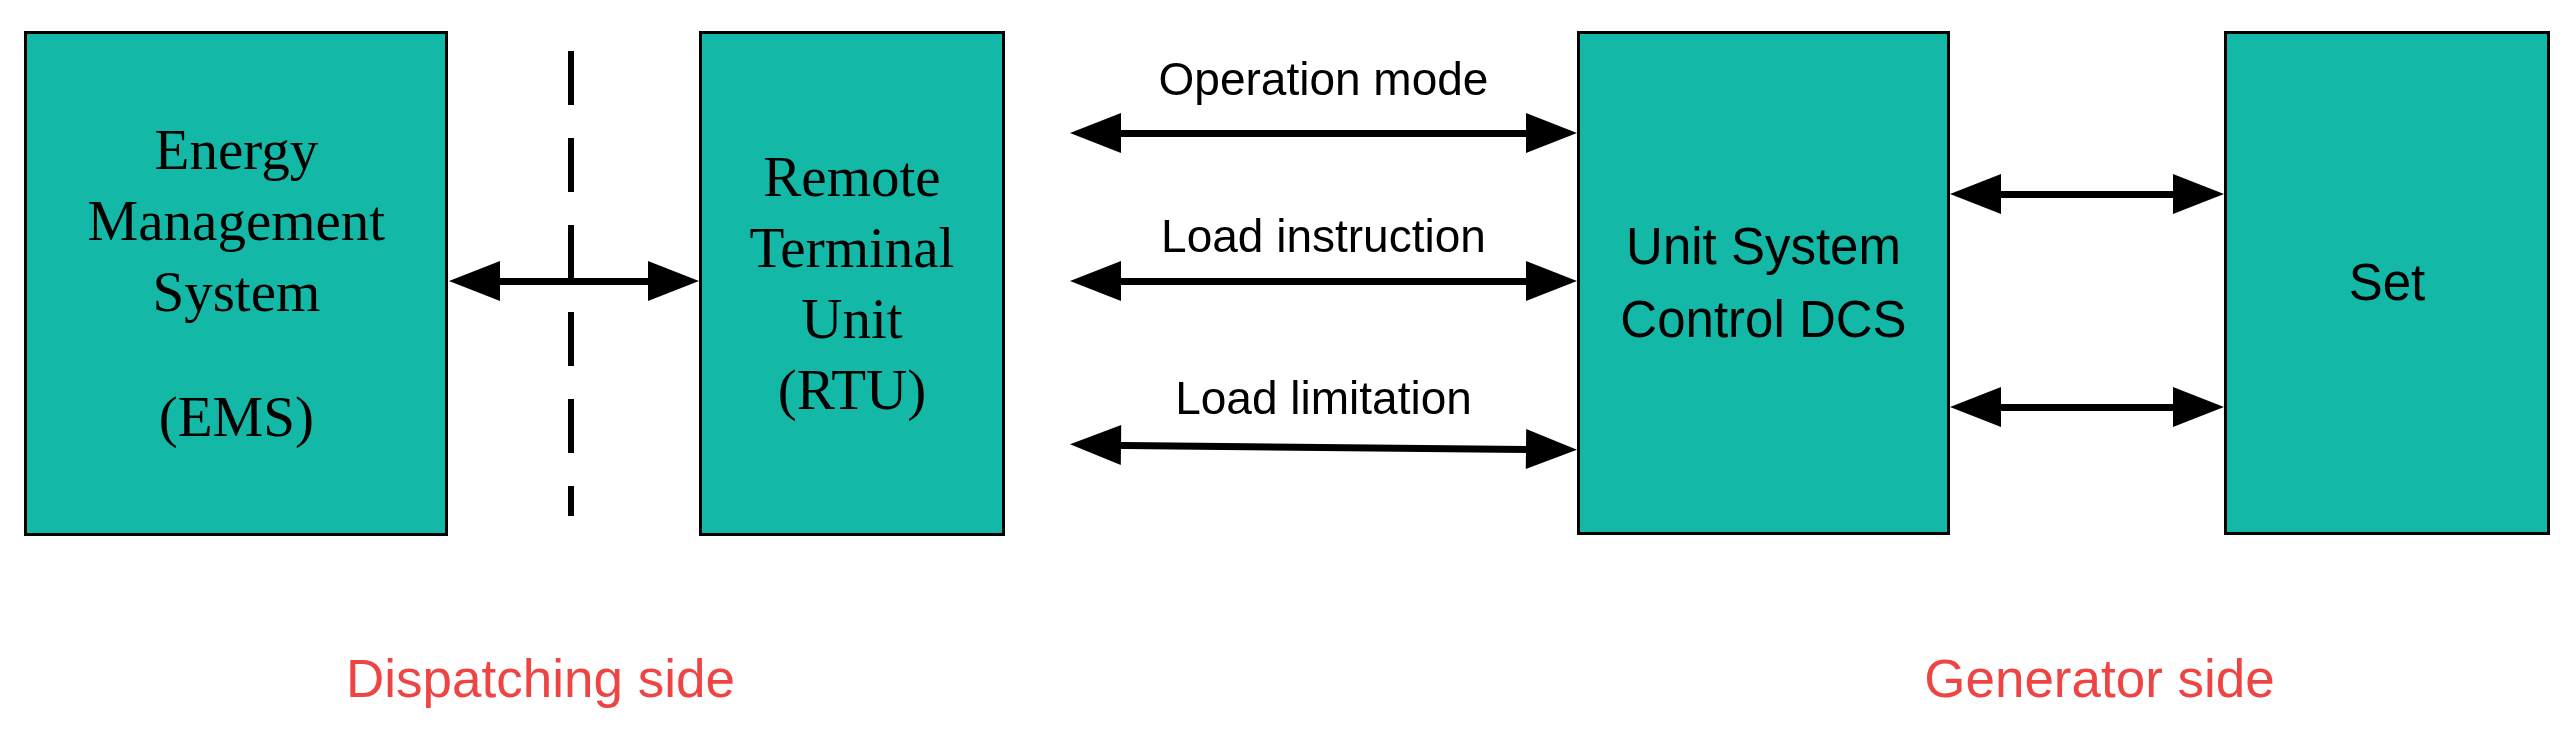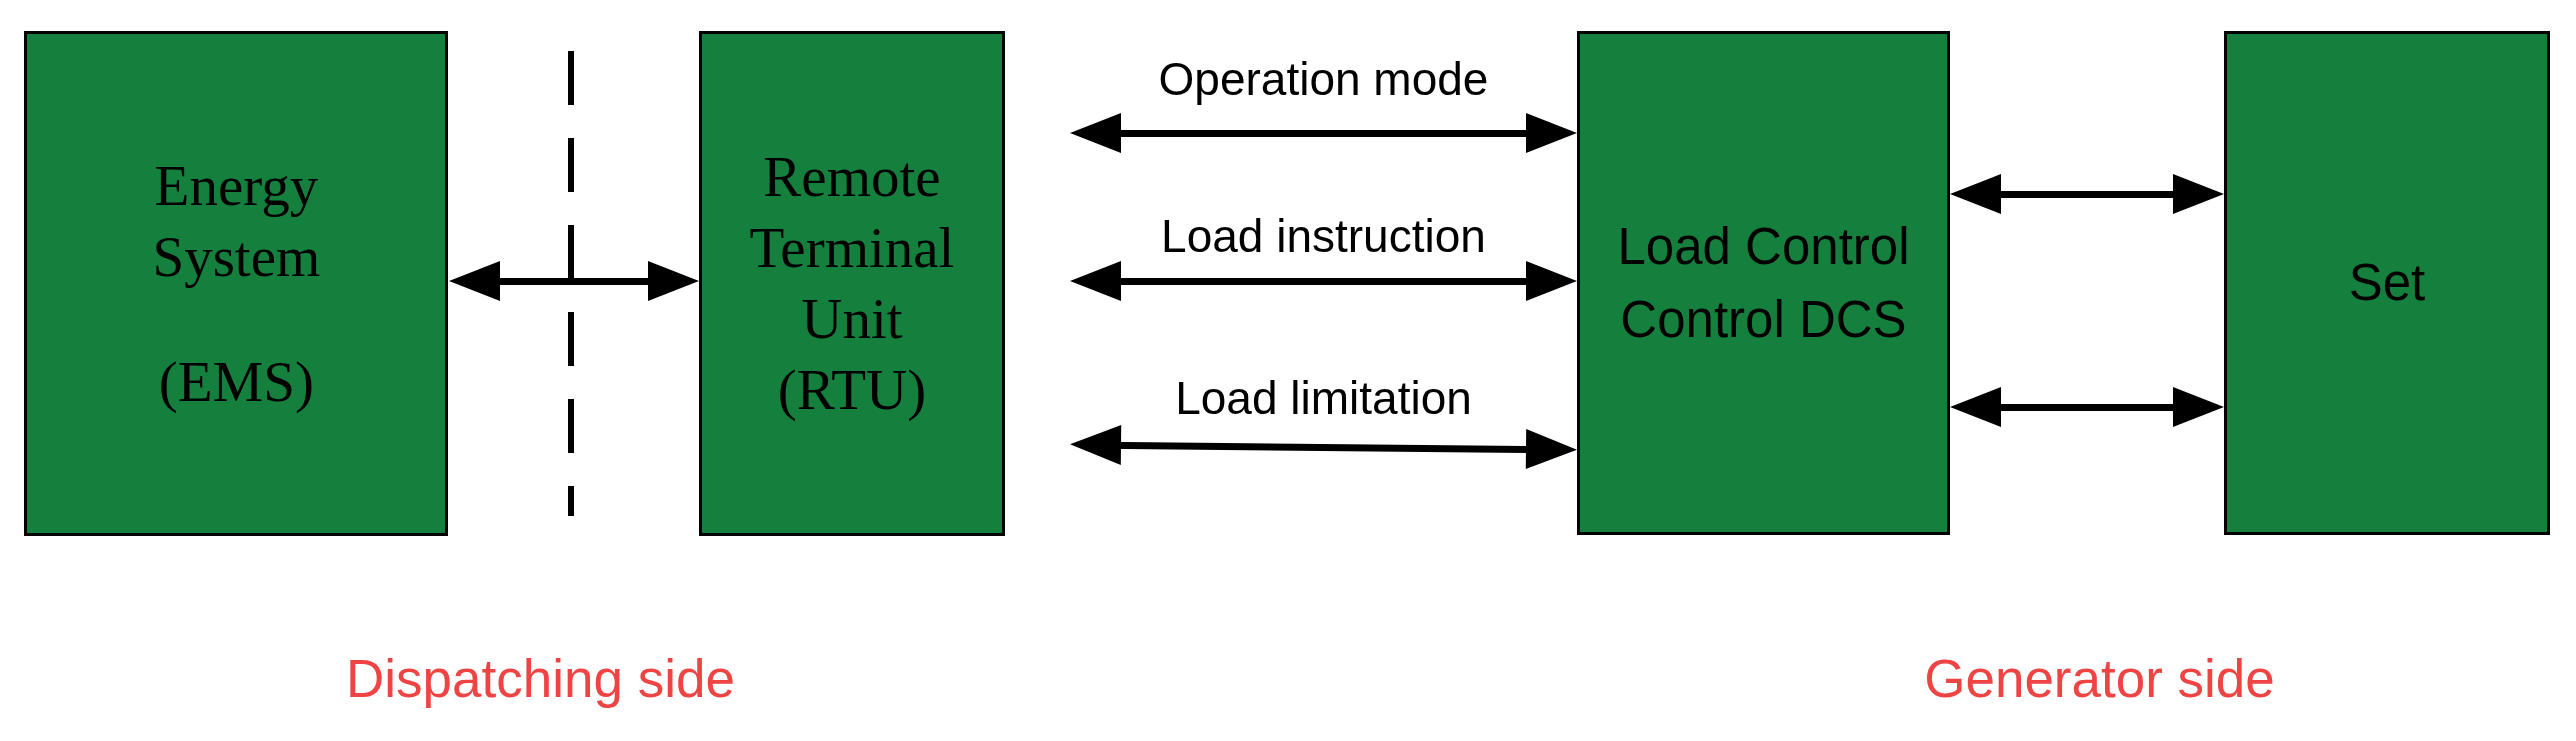--- a/index.html
+++ b/index.html
@@ -12,21 +12,21 @@
     width: 2576px;
     height: 741px;
     background: #ffffff;
     overflow: hidden;
   }
 
   
   .box {
     position: absolute;
     border: 3.5px solid #000;
-    background: #15803d;
+    background: #14b8a6;
     box-sizing: border-box;
     display: flex;
     flex-direction: column;
     justify-content: center;
     align-items: center;
     text-align: center;
     color: #000;
   }
   .box.serif {
     font-family: "Liberation Serif", "DejaVu Serif", serif;
@@ -109,20 +109,21 @@
   #label-dispatching-side { left: 192px;  }
   #label-generator-side   { left: 1751px; }
 </style>
 </head>
 <body>
 
 <div id="stage">
 
   <div class="box serif" id="box-ems">
     <div class="line">Energy</div>
+    <div class="line">Management</div>
     <div class="line">System</div>
     <div class="line gap-above">(EMS)</div>
   </div>
 
   <div id="dashed-line"></div>
 
   <div class="arrow" id="arrow-ems-rtu">
     <span class="head left"></span>
     <span class="shaft"></span>
     <span class="head right"></span>
@@ -150,21 +151,21 @@
   </div>
 
   <div class="arrow-label" id="label-load-limitation">Load limitation</div>
   <div class="arrow" id="arrow-load-lim">
     <span class="head left"></span>
     <span class="shaft"></span>
     <span class="head right"></span>
   </div>
 
   <div class="box sans" id="box-dcs">
-    <div class="line">Load Control</div>
+    <div class="line">Unit System</div>
     <div class="line">Control DCS</div>
   </div>
 
   <div class="arrow" id="arrow-dcs-gen-1">
     <span class="head left"></span>
     <span class="shaft"></span>
     <span class="head right"></span>
   </div>
   <div class="arrow" id="arrow-dcs-gen-2">
     <span class="head left"></span>

